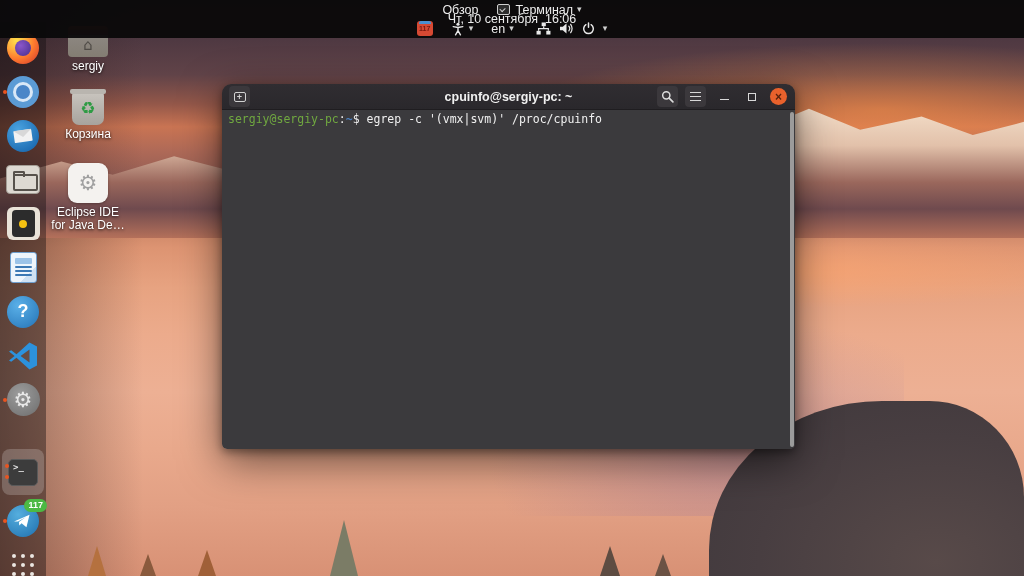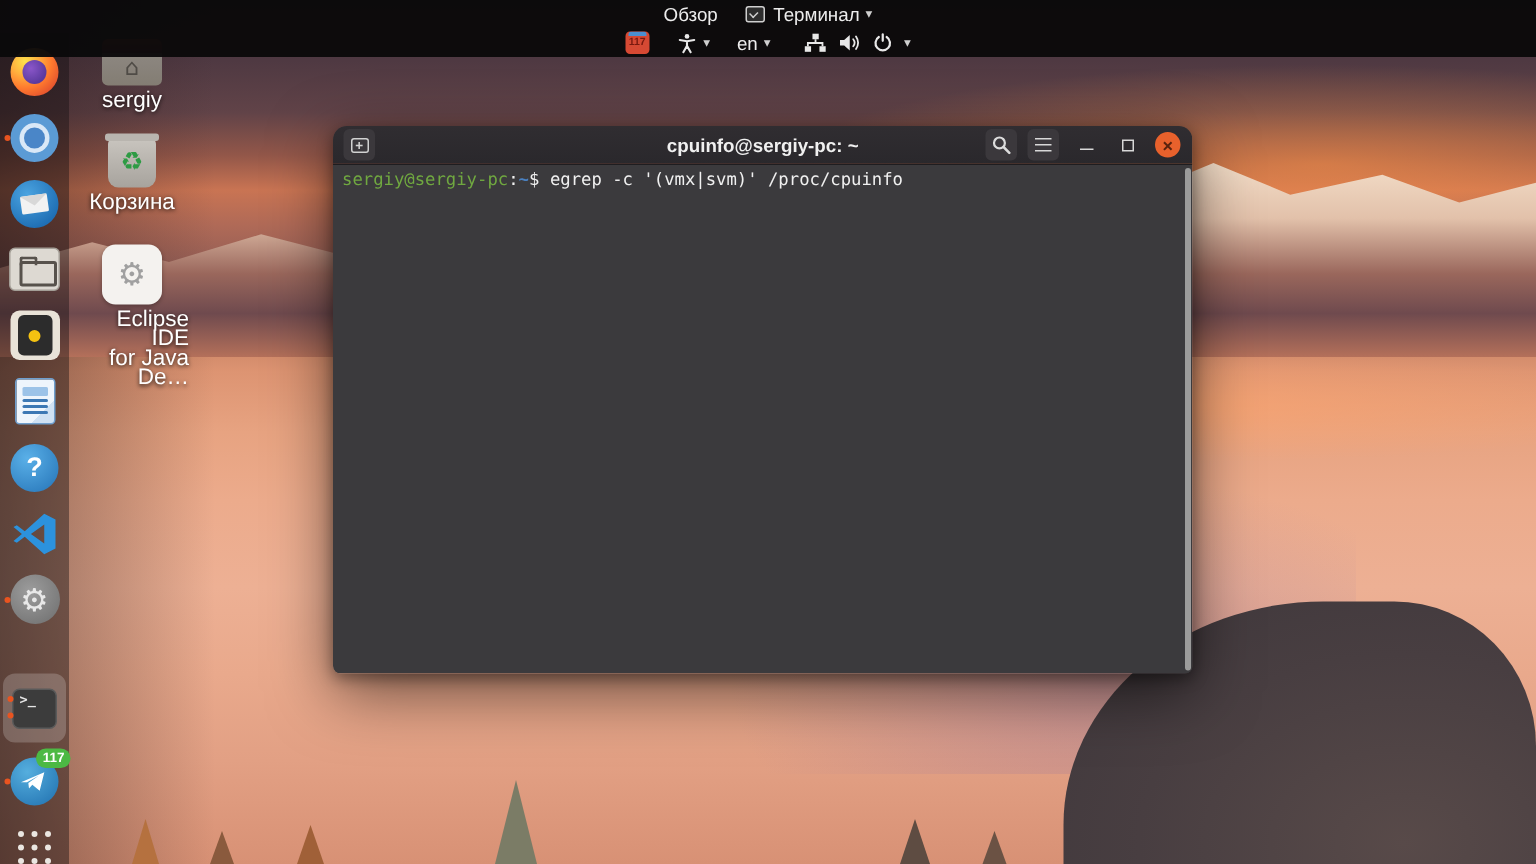--- a/index.html
+++ b/index.html
@@ -106,22 +106,22 @@
   .tg-badge{position:absolute;top:-6px;right:-8px;background:#4cb944;color:#fff;font-size:9px;
     font-weight:bold;border-radius:8px;padding:1px 4px;line-height:11px;}
   .appgrid{width:22px;height:22px;position:relative;}
   .appgrid i{position:absolute;width:4px;height:4px;border-radius:50%;background:#eae6e1;
     box-shadow:9px 0 0 #eae6e1, 18px 0 0 #eae6e1, 0 9px 0 #eae6e1, 9px 9px 0 #eae6e1,
     18px 9px 0 #eae6e1, 0 18px 0 #eae6e1, 9px 18px 0 #eae6e1, 18px 18px 0 #eae6e1;}
 
   
   .desk-icon{position:absolute;left:50px;width:76px;display:flex;flex-direction:column;
     align-items:center;z-index:10;cursor:default;}
-  .desk-label{margin-top:3px;font-size:15px;color:#fff;text-shadow:0 1px 3px rgba(0,0,0,.85);
-    line-height:13px;text-align:right;}
+  .desk-label{margin-top:3px;font-size:12px;color:#fff;text-shadow:0 1px 3px rgba(0,0,0,.85);
+    line-height:13px;text-align:center;}
   .folder-home{width:40px;height:31px;border-radius:4px;position:relative;overflow:hidden;
     background:linear-gradient(180deg,#b24a3a 0%,#84404a 30%,#8d8781 30%,#837d73 100%);
     display:flex;align-items:center;justify-content:center;}
   .folder-home .emblem{margin-top:8px;color:#4f4b46;font-size:15px;line-height:1;
     font-family:"DejaVu Sans",sans-serif;}
   .trash{width:32px;height:33px;position:relative;display:flex;align-items:center;justify-content:center;
     background:linear-gradient(180deg,#c9c5bf,#a7a39d);border-radius:4px 4px 7px 7px;}
   .trash::before{content:"";position:absolute;top:-3px;left:-2px;right:-2px;height:5px;
     background:#b9b5af;border-radius:2px;}
   .trash .emblem{color:#2e9b44;font-size:17px;line-height:1;position:relative;
@@ -181,20 +181,23 @@
     <div class="tb-group">
       <div class="tb-item">
         <span>Обзор</span>
       </div>
       <div class="tb-item">
         <span class="appmenu-glyph"></span>
         <span>Терминал</span>
         <span class="caret">▾</span>
       </div>
     </div>
+    <div class="tb-center tb-item">
+      <span class="clock-text">Чт, 10 сентября  16:06</span>
+    </div>
     <div class="tb-group">
       <div class="tb-item">
         <span class="mailbadge">
             <span>117</span>
           </span>
       </div>
       <div class="tb-item">
         <svg width="14" height="14" viewBox="0 0 16 16">
             <circle cx="8" cy="2.6" r="1.8" fill="#e8e8e8"></circle>
             <path d="M2.5 5.3 L8 6.3 L13.5 5.3 M8 6.3 V9.8 M8 9.8 L5.2 14.6 M8 9.8 L10.8 14.6" stroke="#e8e8e8" stroke-width="1.6" fill="none" stroke-linecap="round"></path>

